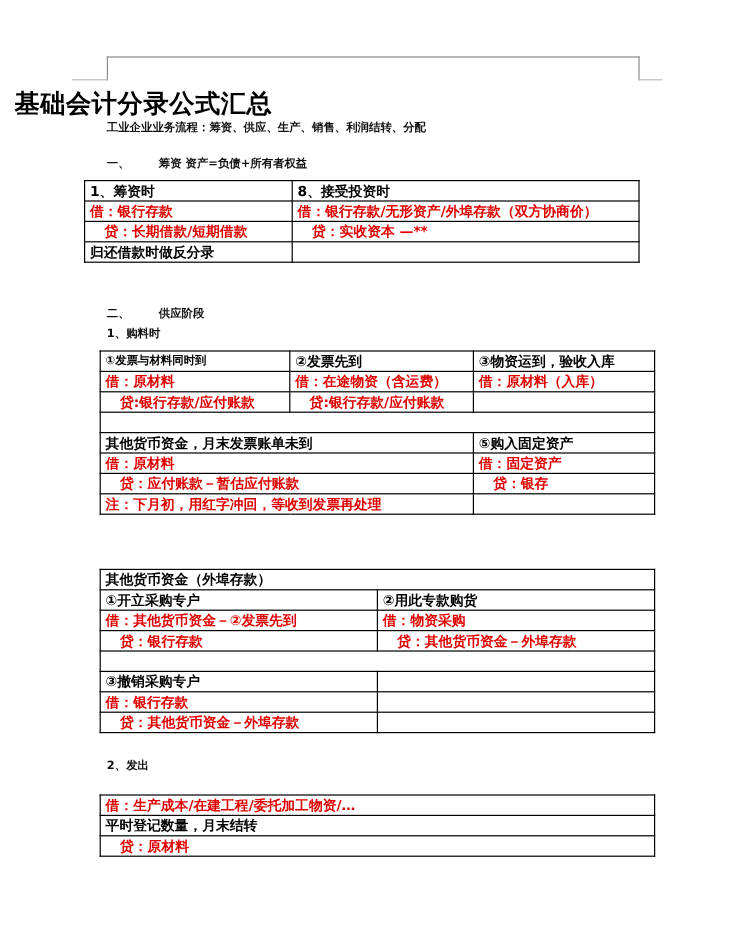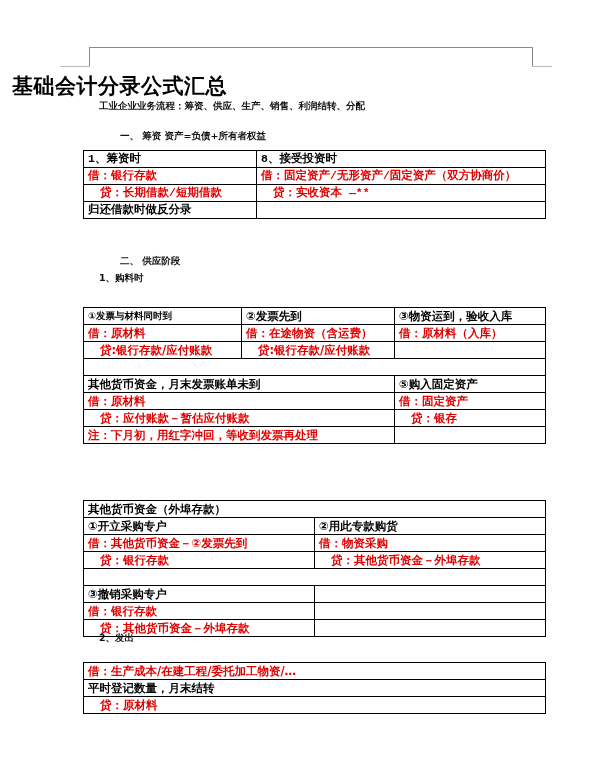--- a/index.html
+++ b/index.html
@@ -1,21 +1,21 @@
 <!DOCTYPE html>
 <html><head>
 <meta charset="utf-8">
 <style>
   html, body { margin:0; padding:0; background:#ffffff; }
   body { width:608px; height:779px; position:relative; overflow:hidden;
          font-family:"DejaVu Sans", sans-serif; color:#000; }
   .crop { position:absolute; background:#8a8a8a; }
   .title { position:absolute; left:0; width:608px; top:72px; text-align:left;
            font-family:"DejaVu Serif", serif; font-size:21px; font-weight:bold; letter-spacing:0.5px;padding-left:12px; }
-  .line { position:absolute; left:99px; font-size:9.5px; font-weight:bold; white-space:nowrap; color:#111;text-align:right; }
+  .line { position:absolute; left:89px; font-size:9.5px; font-weight:bold; white-space:nowrap; color:#111; }
   .line .num { display:inline-block; width:40px; }
   table { position:absolute; border-collapse:collapse; table-layout:fixed; }
   td { border:1.2px solid #000; height:16px; padding:0 4px; font-size:11.5px; font-weight:bold;
        white-space:nowrap; overflow:hidden; line-height:16px; vertical-align:middle; }
   td.h { color:#000; }
   td.r { color:#e00000; }
   td.small { font-size:9.5px; }
   .i1 { padding-left:16px; }
   .i2 { padding-left:26px; }
 </style>
@@ -31,54 +31,54 @@
 <div class="title">基础会计分录公式汇总</div>
 
 <div class="line" style="top:100px;">
   <span>工业企业业务流程：筹资、供应、生产、销售、利润结转、分配</span>
 </div>
 <div class="line" style="top:117px;margin-top:13px;">
   <span class="num">一、</span>
   <span>筹资 资产=负债+所有者权益</span>
 </div>
 
-<table style="left:83px;top:150px;width:462px;font-family:Liberation Mono, monospace;">
+<table style="left:70px;top:150px;width:462px;">
   <colgroup>
       <col style="width:173px">
       <col style="width:289px">
     </colgroup>
   <tbody>
       <tr>
     <td class="h">1、筹资时</td>
     <td class="h">8、接受投资时</td>
   </tr>
   <tr>
     <td class="r">借：银行存款</td>
-    <td class="r">借：固定资产/无形资产/固定资产（双方协商价）</td>
+    <td class="r">借：银行存款/无形资产/外埠存款（双方协商价）</td>
   </tr>
   <tr>
     <td class="r i1">贷：长期借款/短期借款</td>
     <td class="r i1">贷：实收资本 —**</td>
   </tr>
   <tr>
     <td class="h">归还借款时做反分录</td>
     <td class="h"></td>
   </tr>
 </tbody>
   </table>
 
 <div class="line" style="top:255px;">
   <span class="num">二、</span>
   <span>供应阶段</span>
 </div>
 <div class="line" style="top:272px;">
   <span>1、购料时</span>
 </div>
 
-<table style="left:83px;top:307px;width:462px;">
+<table style="left:83px;top:292px;width:462px;">
   <colgroup>
       <col style="width:158px">
       <col style="width:153px">
       <col style="width:151px">
     </colgroup>
   <tbody>
       <tr>
     <td class="h small">①发票与材料同时到</td>
     <td class="h">②发票先到</td>
     <td class="h">③物资运到，验收入库</td>
@@ -108,21 +108,21 @@
     <td class="r i1" colspan="2">贷：应付账款－暂估应付账款</td>
     <td class="r i1">贷：银存</td>
   </tr>
   <tr>
     <td class="r" colspan="2">注：下月初，用红字冲回，等收到发票再处理</td>
     <td class="r"></td>
   </tr>
 </tbody>
   </table>
 
-<table style="left:83px;top:500px;width:462px;">
+<table style="left:83px;top:474px;width:462px;">
   <colgroup>
       <col style="width:231px">
       <col style="width:231px">
     </colgroup>
   <tbody>
       <tr>
     <td class="h" colspan="2">其他货币资金（外埠存款）</td>
   </tr>
   <tr>
     <td class="h">①开立采购专户</td>

